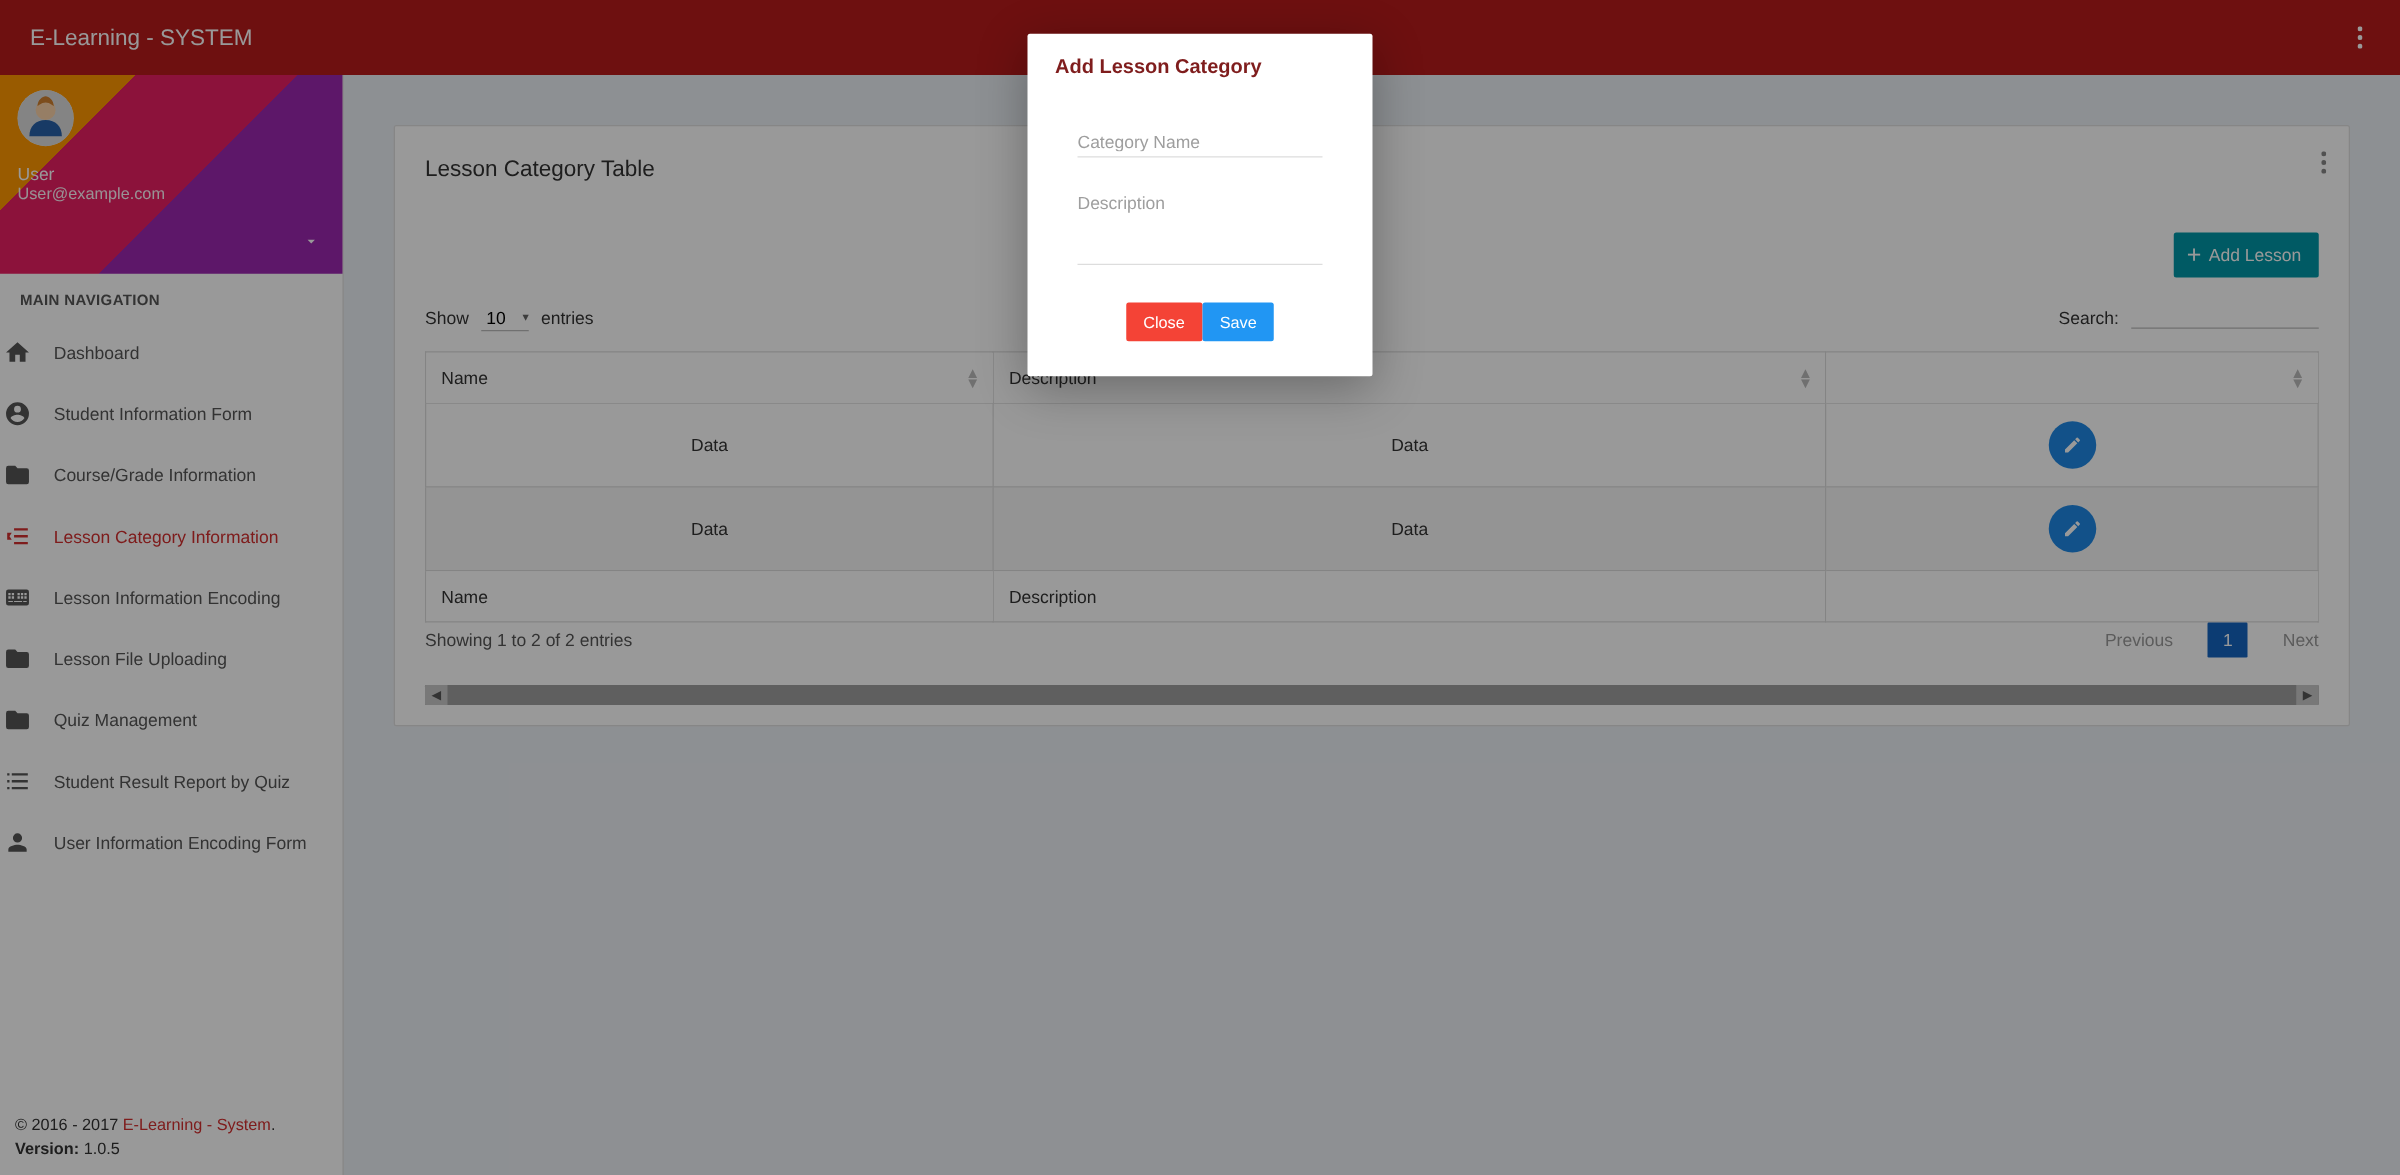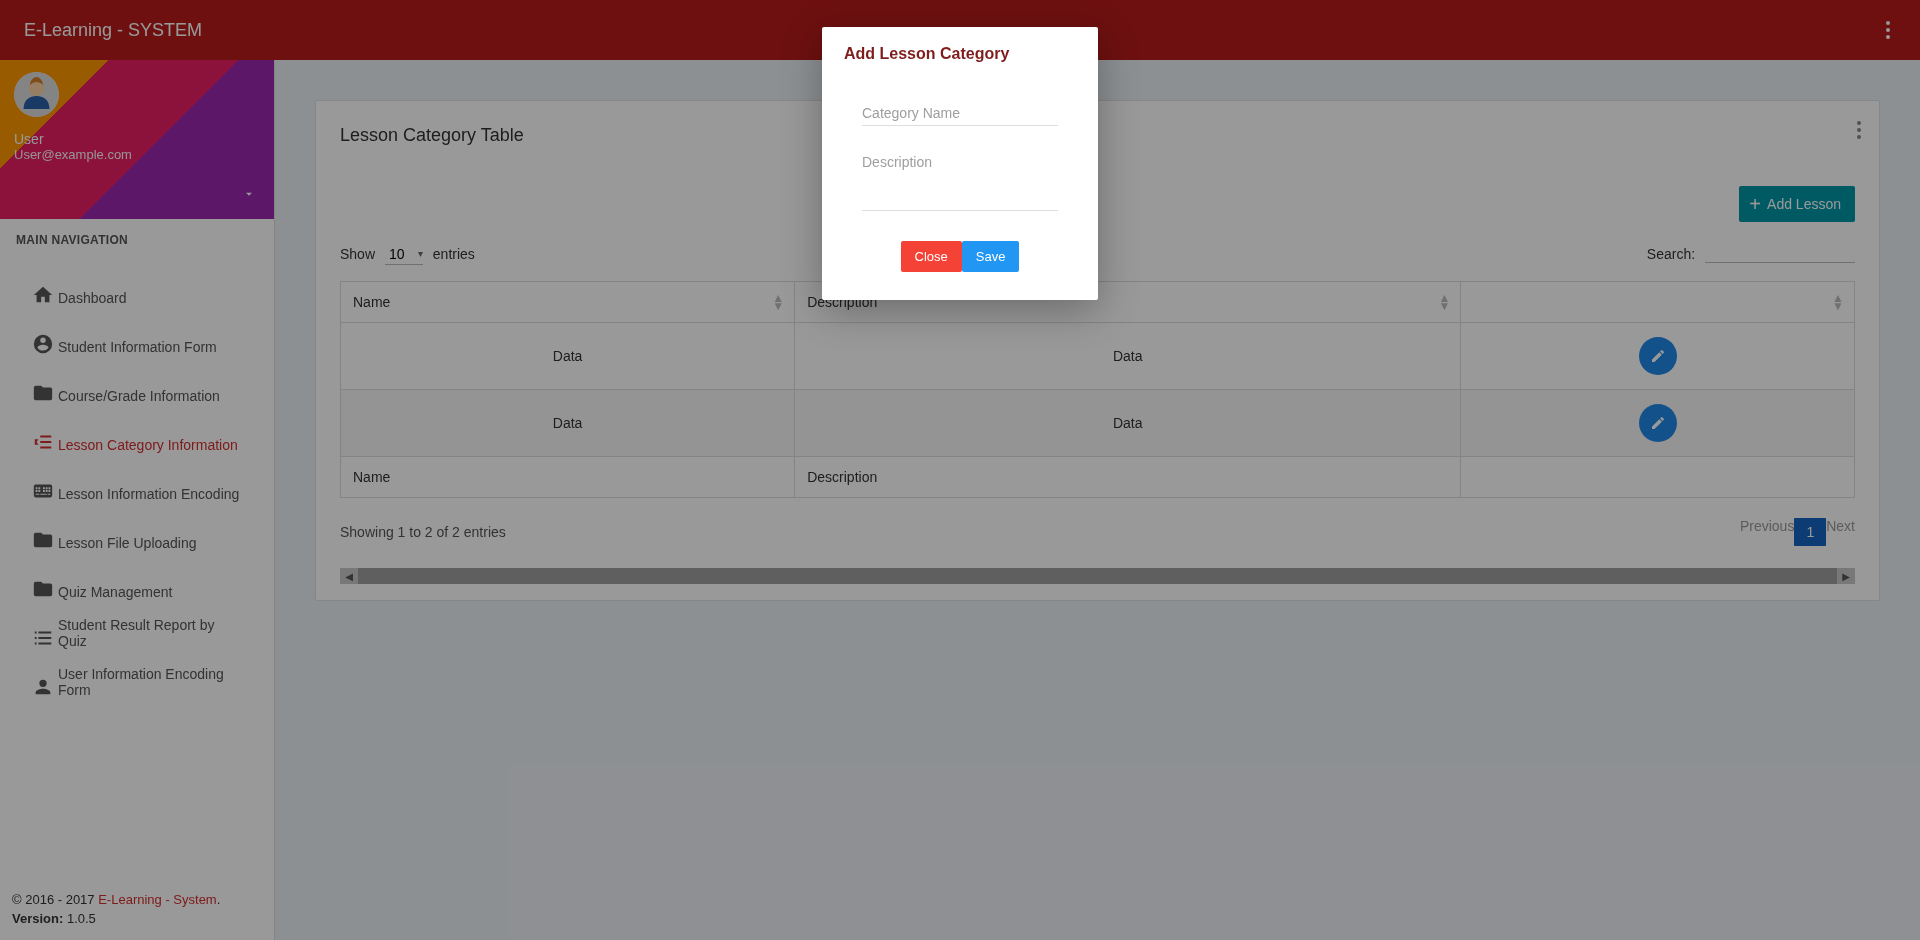--- a/index.html
+++ b/index.html
@@ -13,21 +13,21 @@
 
 
 .sidebar{position:absolute;top:60px;left:0;width:275px;bottom:0;background:#fff;border-right:1px solid #ddd}
 .user-panel{height:159px;background:linear-gradient(135deg,#ff9800 0 25%,#e91e63 25% 55%,#9c27b0 55% 100%);color:#fff;padding:12px 14px;position:relative}
 .user-panel .avatar{width:45px;height:45px;border-radius:50%;background:#eee;display:flex;align-items:center;justify-content:center;overflow:hidden}
 .user-panel .avatar svg{width:45px;height:45px}
 .user-panel .uname{margin-top:14px;font-size:14px}
 .user-panel .uemail{font-size:13px;opacity:.95}
 .user-panel .chev{position:absolute;right:18px;bottom:14px}
 .nav-header{font-size:12px;font-weight:700;color:#555;padding:14px 16px 10px;letter-spacing:.3px}
-.nav-item{display:flex;align-items:flex-end;gap:4px;height:49px;padding:0 32px;color:#555;font-size:14px;cursor:pointer}
+.nav-item{display:flex;align-items:center;gap:18px;height:49px;padding:0 3px;color:#555;font-size:14px;cursor:pointer}
 .nav-item.active{color:#d32f2f}
 .nav-item .nicon{width:22px;height:22px;display:flex;align-items:center;justify-content:center;color:#555}
 .nav-item.active .nicon{color:#d32f2f}
 .nicon svg{width:22px;height:22px;fill:currentColor}
 .sidebar-footer{position:absolute;bottom:14px;left:12px;right:12px;font-size:13px;color:#333}
 .sidebar-footer .link{color:#d32f2f}
 .sidebar-footer .ver{margin-top:4px}
 
 
 .main{position:absolute;left:275px;right:0;top:60px;bottom:0;padding:40px}
@@ -43,22 +43,22 @@
 .controls .show:after{content:"▾";font-size:10px;position:absolute;left:78px;top:4px;color:#666;pointer-events:none}
 .controls .search input{border:none;border-bottom:1px solid #bbb;background:transparent;font-size:14px;margin-left:6px;width:150px}
 table.data{width:100%;border-collapse:collapse;font-size:14px;color:#333}
 table.data th{background:#fff;border:1px solid #ddd;text-align:left;padding:12px 12px;font-weight:400;position:relative}
 table.data td{border:1px solid #ddd;padding:14px 12px;text-align:center}
 table.data tbody tr:nth-child(even){background:#f7f7f7}
 table.data tfoot th{background:#fff}
 .sort{position:absolute;right:10px;top:50%;transform:translateY(-50%);color:#bbb;font-size:12px;line-height:8px}
 .edit-btn{width:38px;height:38px;border-radius:50%;background:#1e88e5;color:#fff;border:none;display:inline-flex;align-items:center;justify-content:center;cursor:pointer}
 .edit-btn svg{width:16px;height:16px;fill:#fff}
-.foot-row{display:flex;align-items:center;justify-content:space-between;margin-top:20px;font-size:14px;color:#555}
-.pager{display:flex;gap:0}
+.foot-row{display:flex;align-items:center;justify-content:space-between;font-size:14px;color:#555}
+.pager{display:flex;align-items:center;gap:28px}
 .pager .pg{color:#999}
 .pager .pg.cur{background:#1565c0;color:#fff;padding:6px 12px;border-radius:1px}
 .hscroll{margin-top:22px;height:16px;background:#9e9e9e;border-radius:1px;position:relative}
 .hscroll .arrow{position:absolute;top:0;width:18px;height:16px;background:#c8c8c8;color:#555;font-size:10px;display:flex;align-items:center;justify-content:center}
 .hscroll .arrow.l{left:0;border-top-left-radius:1px;border-bottom-left-radius:1px}
 .hscroll .arrow.r{right:0;border-top-right-radius:1px;border-bottom-right-radius:1px}
 
 
 .overlay{position:absolute;inset:0;background:rgba(0,0,0,.4);z-index:50}
 .modal{position:absolute;z-index:60;top:27px;left:50%;transform:translateX(-50%);width:276px;background:#fff;border-radius:2px;box-shadow:0 10px 40px rgba(0,0,0,.3)}

